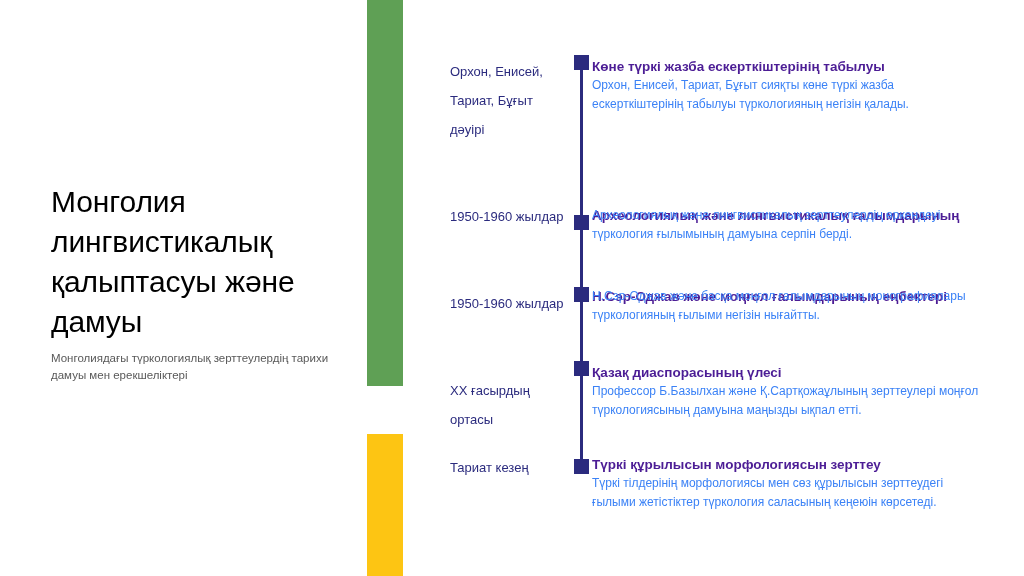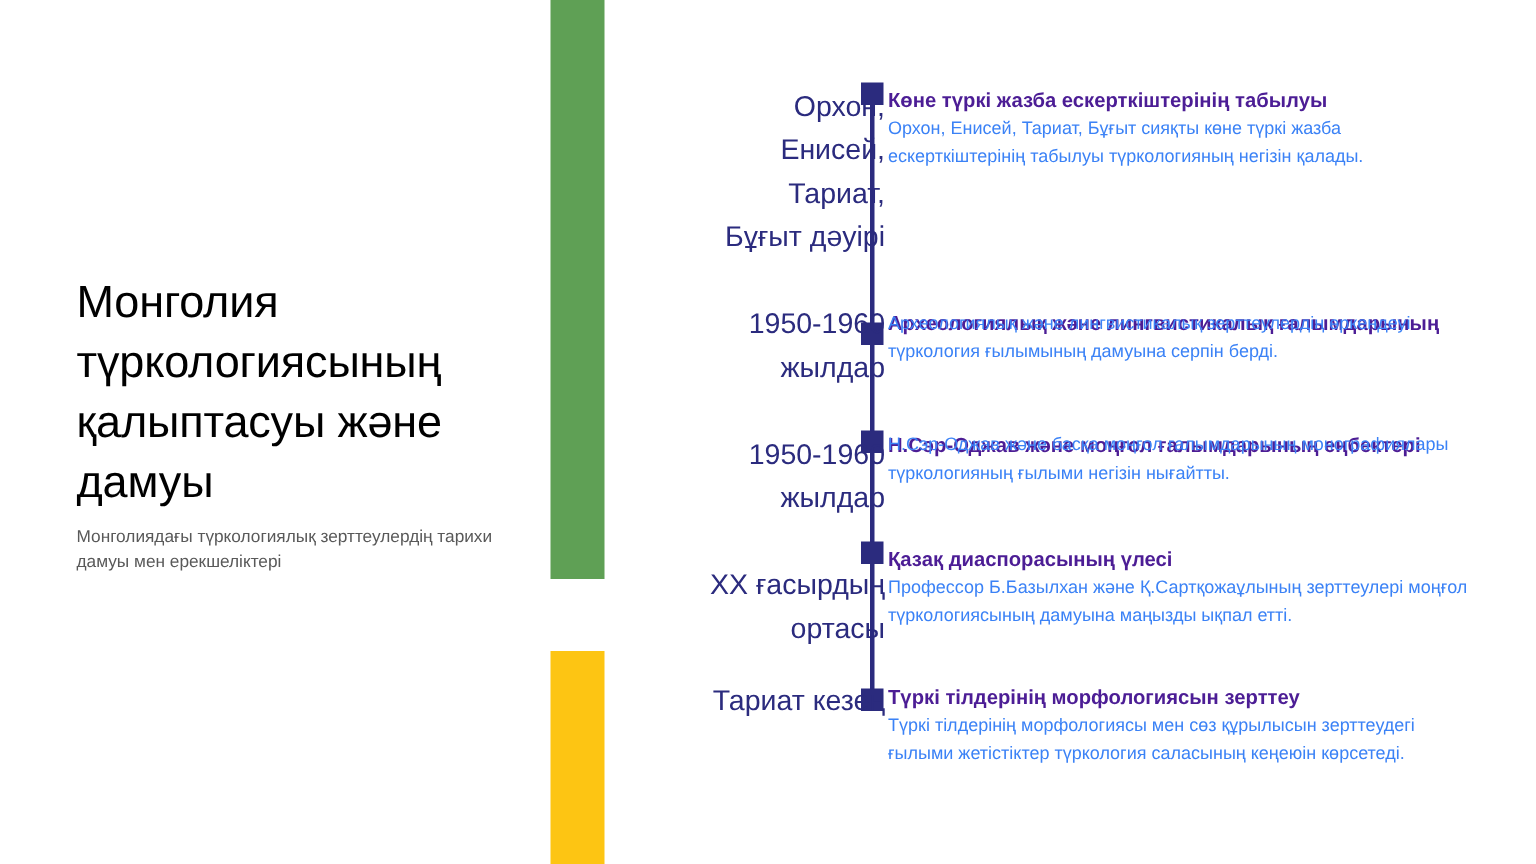--- a/index.html
+++ b/index.html
@@ -76,24 +76,23 @@
     position: absolute;
     left: 134px;
     width: 15px;
     height: 15px;
     background: #2b2b7e;
   }
 
   
   .period {
     position: absolute;
-    right: 434px;       
+    right: 454px;       
     width: 120px;
-    text-align: right;
-    font-size: 19px;
+    font-size: 13px;
     line-height: 29px;
     color: #2b2b7e;
   }
 
   
   .entry {
     position: absolute;
     left: 152px;
     width: 392px;
   }
@@ -115,21 +114,21 @@
     margin-top: -19px;
   }
 </style>
 </head>
 <body>
 
 <div class="bar bar-green"></div>
 <div class="bar bar-yellow"></div>
 
 <div class="title-block">
-  <h1>Монголия түркологиясының қалыптасуы және дамуы</h1>
+  <h1>Монголия лингвистикалық қалыптасуы және дамуы</h1>
   <p class="subtitle">Монголиядағы түркологиялық зерттеулердің тарихи дамуы мен ерекшеліктері</p>
 </div>
 
 <div class="timeline">
 
   <div class="axis"></div>
 
   <div class="marker" style="top:55px"></div>
   <div class="marker" style="top:215px"></div>
   <div class="marker" style="top:287px"></div>
@@ -156,17 +155,17 @@
     <p class="ehead">Н.Сэр-Оджав және моңғол ғалымдарының еңбектері</p>
     <p class="ebody">Н.Сэр-Оджав және басқа моңғол ғалымдарының монографиялары түркологияның ғылыми негізін нығайтты.</p>
   </div>
 
   <div class="entry" style="top:363px">
     <p class="ehead">Қазақ диаспорасының үлесі</p>
     <p class="ebody">Профессор Б.Базылхан және Қ.Сартқожаұлының зерттеулері моңғол түркологиясының дамуына маңызды ықпал етті.</p>
   </div>
 
   <div class="entry" style="top:455px">
-    <p class="ehead">Түркі тілдерінің морфологиясын зерттеу</p>
+    <p class="ehead">Түркі құрылысын морфологиясын зерттеу</p>
     <p class="ebody">Түркі тілдерінің морфологиясы мен сөз құрылысын зерттеудегі ғылыми жетістіктер түркология саласының кеңеюін көрсетеді.</p>
   </div>
 
 </div>
 
 </body></html>

